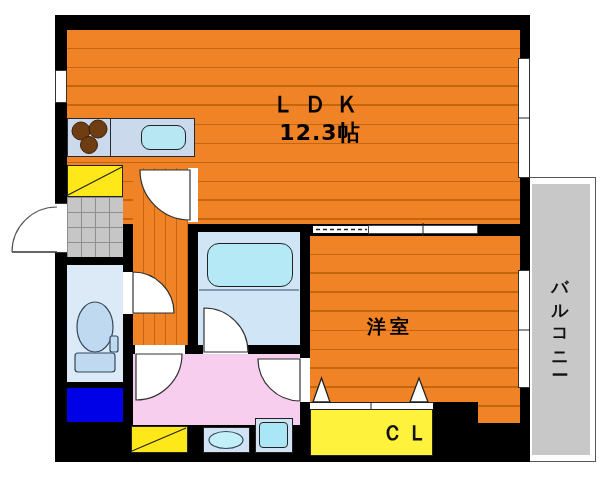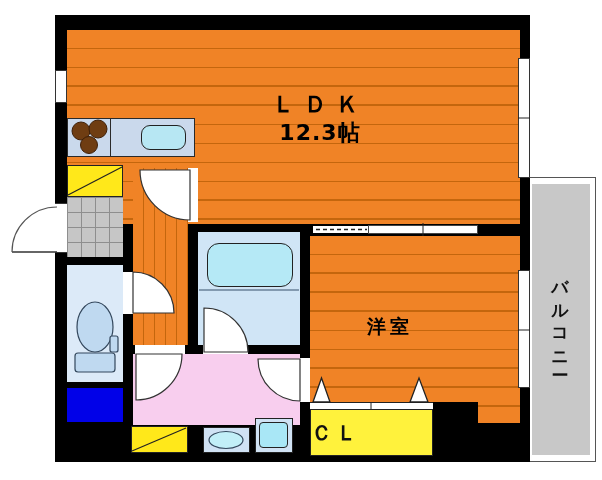--- a/index.html
+++ b/index.html
@@ -31,21 +31,21 @@
   .blue-box{left:67px;top:388px;width:56px;height:34px;background:#0101e8;}
   .bath-room{left:198px;top:232px;width:102px;height:113px;background:#d0e5f6;}
   .bathtub{left:207px;top:243px;width:86px;height:44px;background:#b5e9f6;border:1.5px solid #222;border-radius:12px;}
   .washroom{left:133px;top:354px;width:167px;height:71px;background:#f8ceee;}
   .washer-space{left:131px;top:426px;width:57px;height:27px;background:#ffe81a;border:1px solid #222;}
   .vanity{left:203px;top:427px;width:47px;height:26px;background:#d0e2f4;border:1px solid #222;}
   .washer-pan{left:255px;top:418px;width:38px;height:35px;background:#d0e2f4;border:1px solid #222;}
   .washer-pan-inner{left:259px;top:422px;width:29px;height:26px;background:#a9e7f6;border:1px solid #222;border-radius:4px;}
   .cl-strip{left:310px;top:402px;width:123px;height:7px;background:#fff;border-top:1px solid #222;}
   .cl-box{left:310px;top:409px;width:123px;height:47px;background:#fff23c;border:1px solid #222;
-          display:flex;align-items:center;justify-content:flex-start;}
+          display:flex;align-items:center;justify-content:flex-end;}
   
   .opening{background:#fff;}
   .win{background:#fff;border:1px solid #333;}
   .win-left{left:55px;top:70px;width:12px;height:33px;}
   .entry-gap{left:55px;top:203px;width:12px;height:50px;background:#fff;border-top:1px solid #333;border-bottom:1px solid #333;}
   .win-ldk{left:518px;top:58px;width:12px;height:120px;}
   .win-west{left:518px;top:270px;width:12px;height:118px;}
   .part-open{left:313px;top:226px;width:55px;height:7px;background:#fff;}
   .part-door{left:368px;top:225px;width:110px;height:9px;background:#fff;border:1px solid #444;}
   .gap-hall-ldk{left:188px;top:168px;width:10px;height:54px;}

